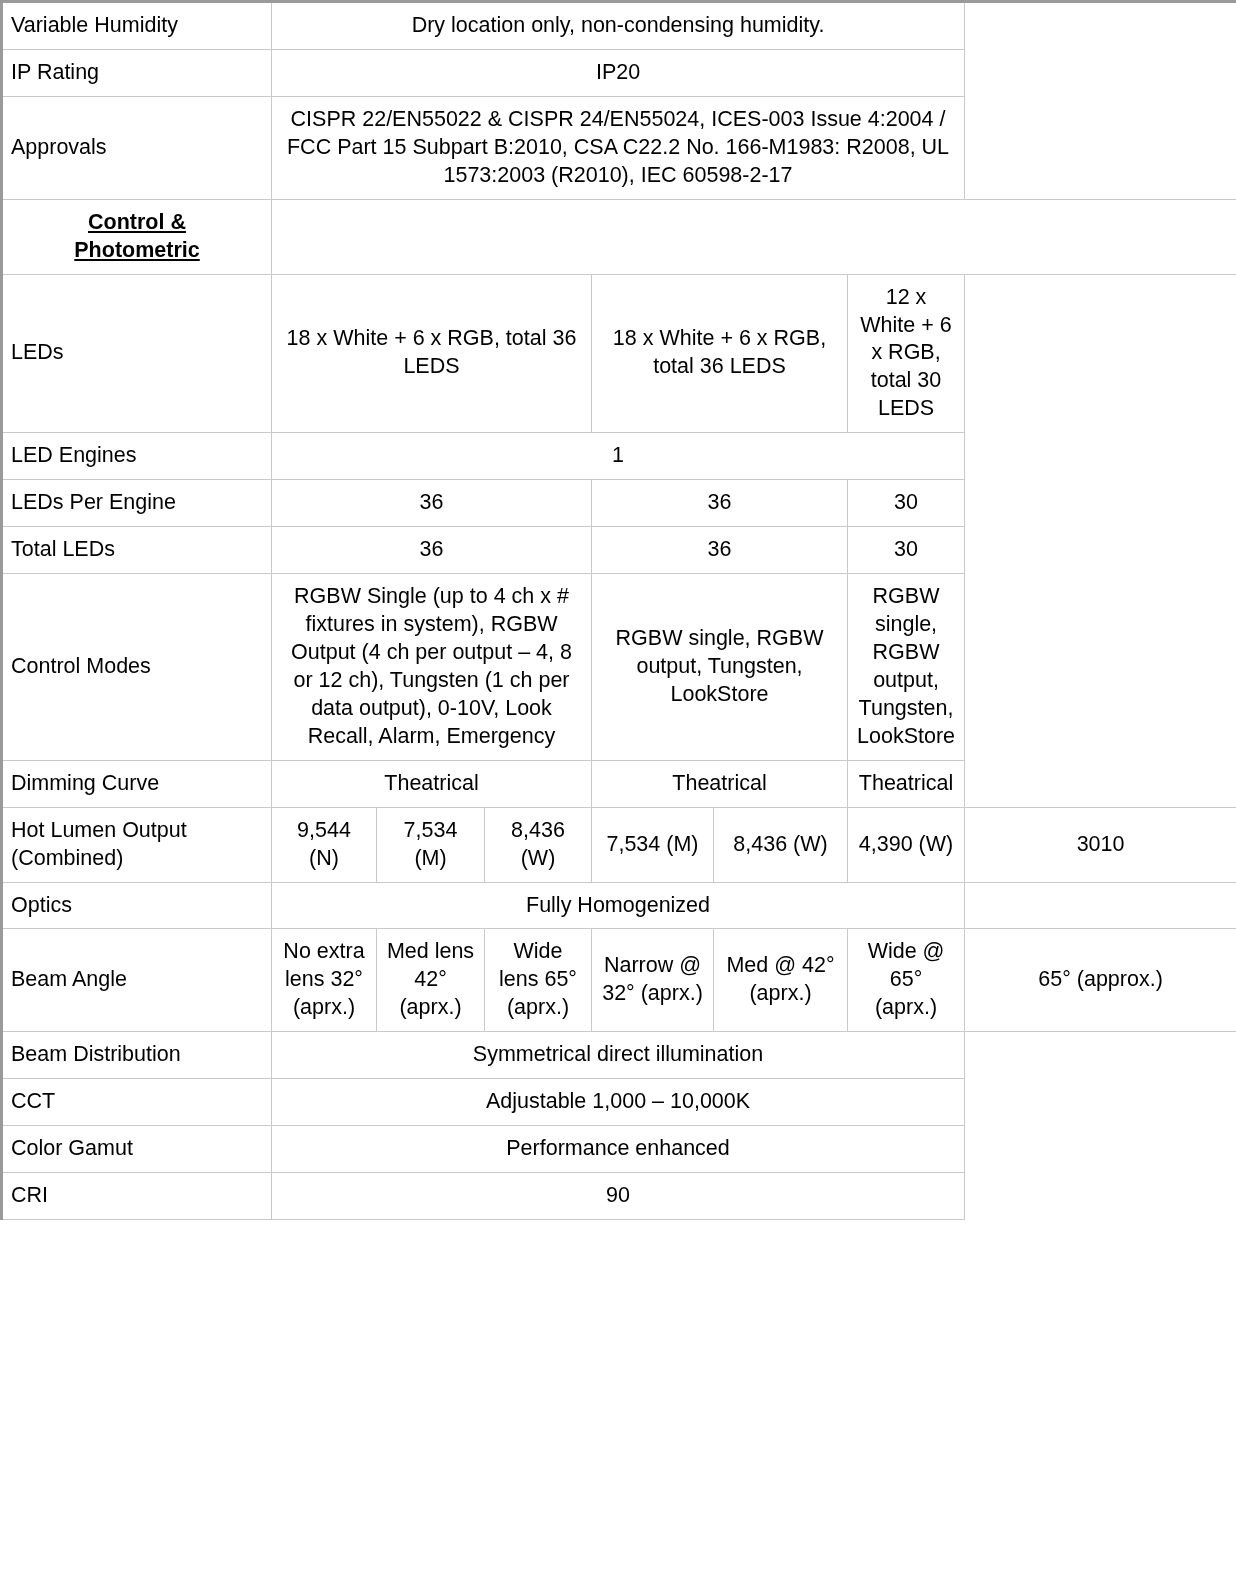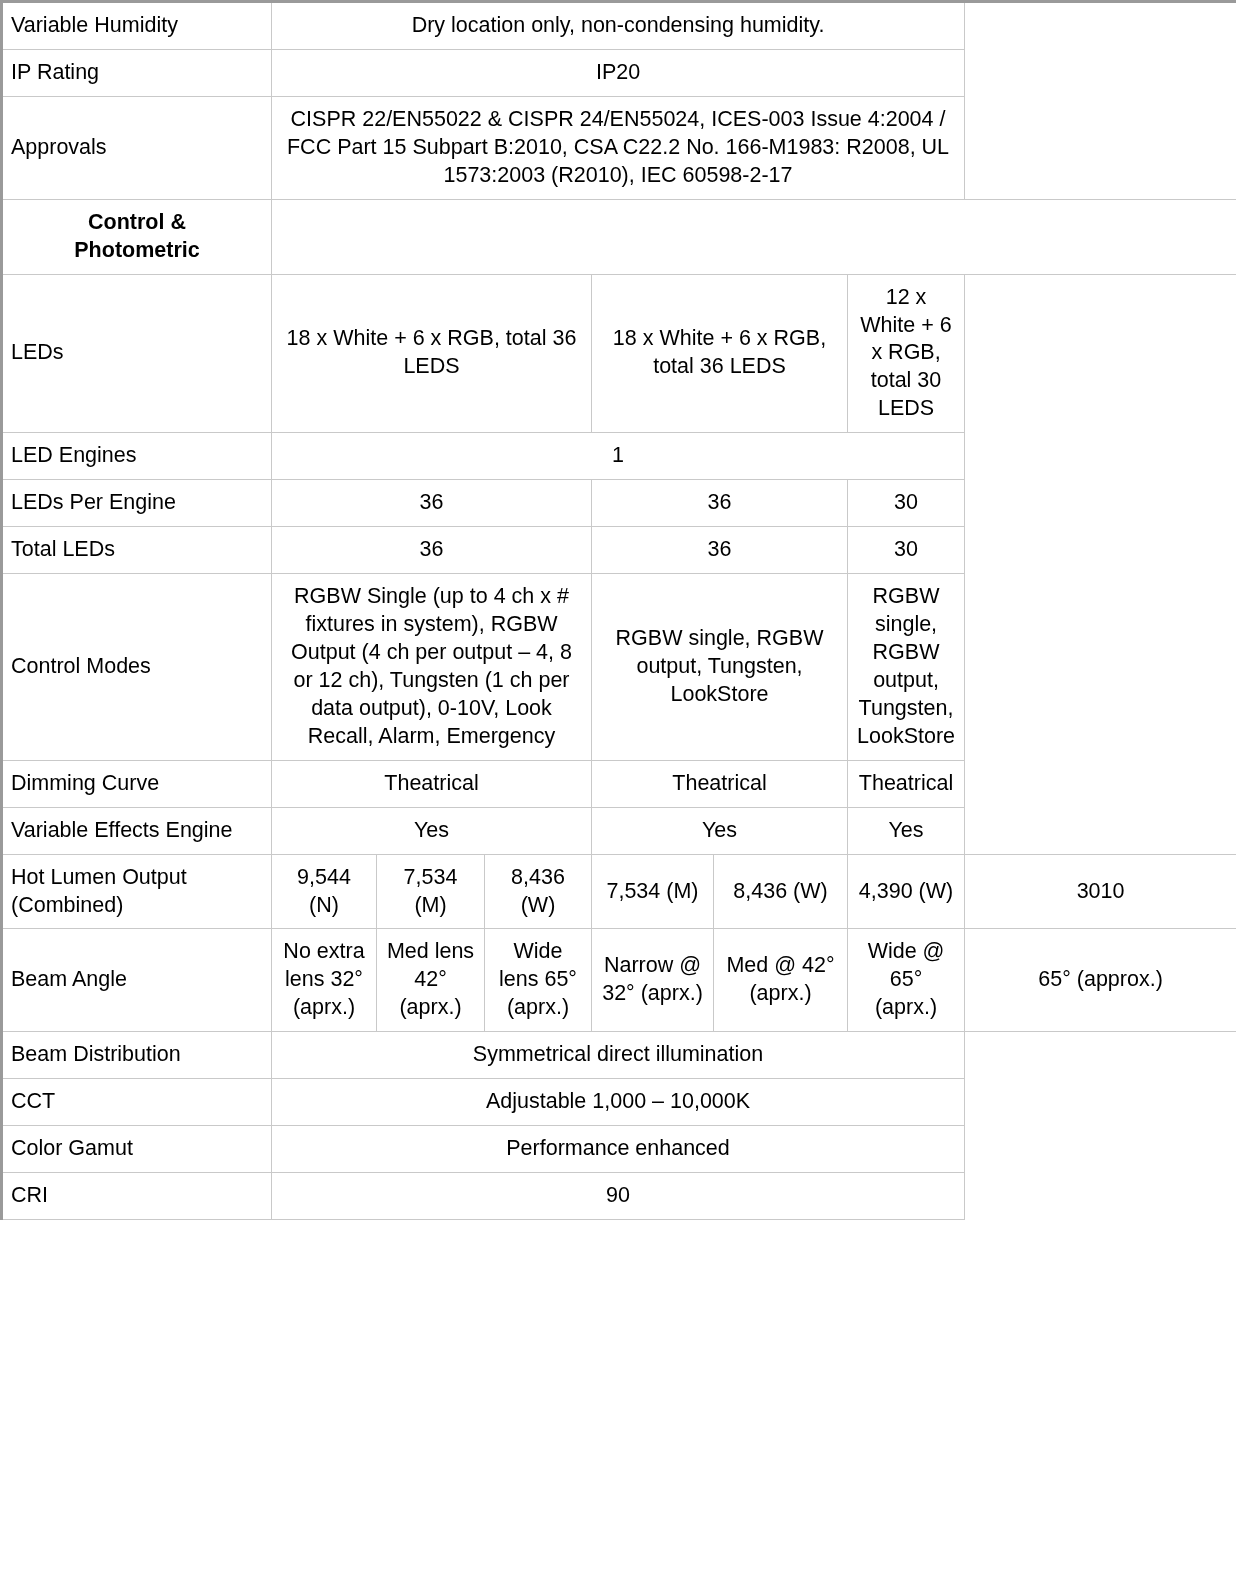--- a/index.html
+++ b/index.html
@@ -93,21 +93,21 @@
       </tr>
       <tr>
         <td class="label">IP Rating</td>
         <td class="val" colspan="6">IP20</td>
       </tr>
       <tr>
         <td class="label tall">Approvals</td>
         <td class="val tall" colspan="6">CISPR 22/EN55022 &amp; CISPR 24/EN55024, ICES-003 Issue 4:2004 / FCC Part 15 Subpart B:2010, CSA C22.2 No. 166-M1983: R2008, UL 1573:2003 (R2010), IEC 60598-2-17</td>
       </tr>
       <tr class="section-row">
-        <td class="section-label tall" style="white-space: pre-line;">Control &amp;
+        <td class="section-label tall" style="white-space: pre-line; text-decoration: underline;">Control &amp;
 Photometric</td>
         <td class="section-blank" colspan="7"></td>
       </tr>
       <tr>
         <td class="label tall">LEDs</td>
         <td class="val tall" colspan="3">18 x White + 6 x RGB, total 36 LEDS</td>
         <td class="val tall" colspan="2">18 x White + 6 x RGB, total 36 LEDS</td>
         <td class="val tall" colspan="1">12 x White + 6 x RGB, total 30 LEDS</td>
       </tr>
       <tr>
@@ -132,34 +132,32 @@
         <td class="val tall" colspan="2">RGBW single, RGBW output, Tungsten, LookStore</td>
         <td class="val tall" colspan="1">RGBW single, RGBW output, Tungsten, LookStore</td>
       </tr>
       <tr>
         <td class="label">Dimming Curve</td>
         <td class="val" colspan="3">Theatrical</td>
         <td class="val" colspan="2">Theatrical</td>
         <td class="val" colspan="1">Theatrical</td>
       </tr>
       <tr>
-        <td class="label tall">Variable Effects Engine</td>
-        <td class="val tall" colspan="3">Yes</td>
-        <td class="val tall" colspan="2">Yes</td>
-        <td class="val tall" colspan="1">Yes</td>
-      </tr>
-      <tr>
         <td class="label tall">Hot Lumen Output (Combined)</td>
         <td class="val sub tall" colspan="1">9,544 (N)</td>
         <td class="val sub tall" colspan="1">7,534 (M)</td>
         <td class="val sub tall" colspan="1">8,436 (W)</td>
         <td class="val sub tall" colspan="1">7,534 (M)</td>
         <td class="val sub tall" colspan="1">8,436 (W)</td>
         <td class="val sub tall" colspan="1">4,390 (W)</td>
         <td class="val sub tall" colspan="1">3010</td>
+      </tr>
+      <tr>
+        <td class="label">Optics</td>
+        <td class="val" colspan="6">Fully Homogenized</td>
       </tr>
       <tr>
         <td class="label tall">Beam Angle</td>
         <td class="val sub tall" colspan="1">No extra lens 32° (aprx.)</td>
         <td class="val sub tall" colspan="1">Med lens 42° (aprx.)</td>
         <td class="val sub tall" colspan="1">Wide lens 65° (aprx.)</td>
         <td class="val sub tall" colspan="1">Narrow @ 32° (aprx.)</td>
         <td class="val sub tall" colspan="1">Med @ 42° (aprx.)</td>
         <td class="val sub tall" colspan="1">Wide @ 65° (aprx.)</td>
         <td class="val sub tall" colspan="1">65° (approx.)</td>

